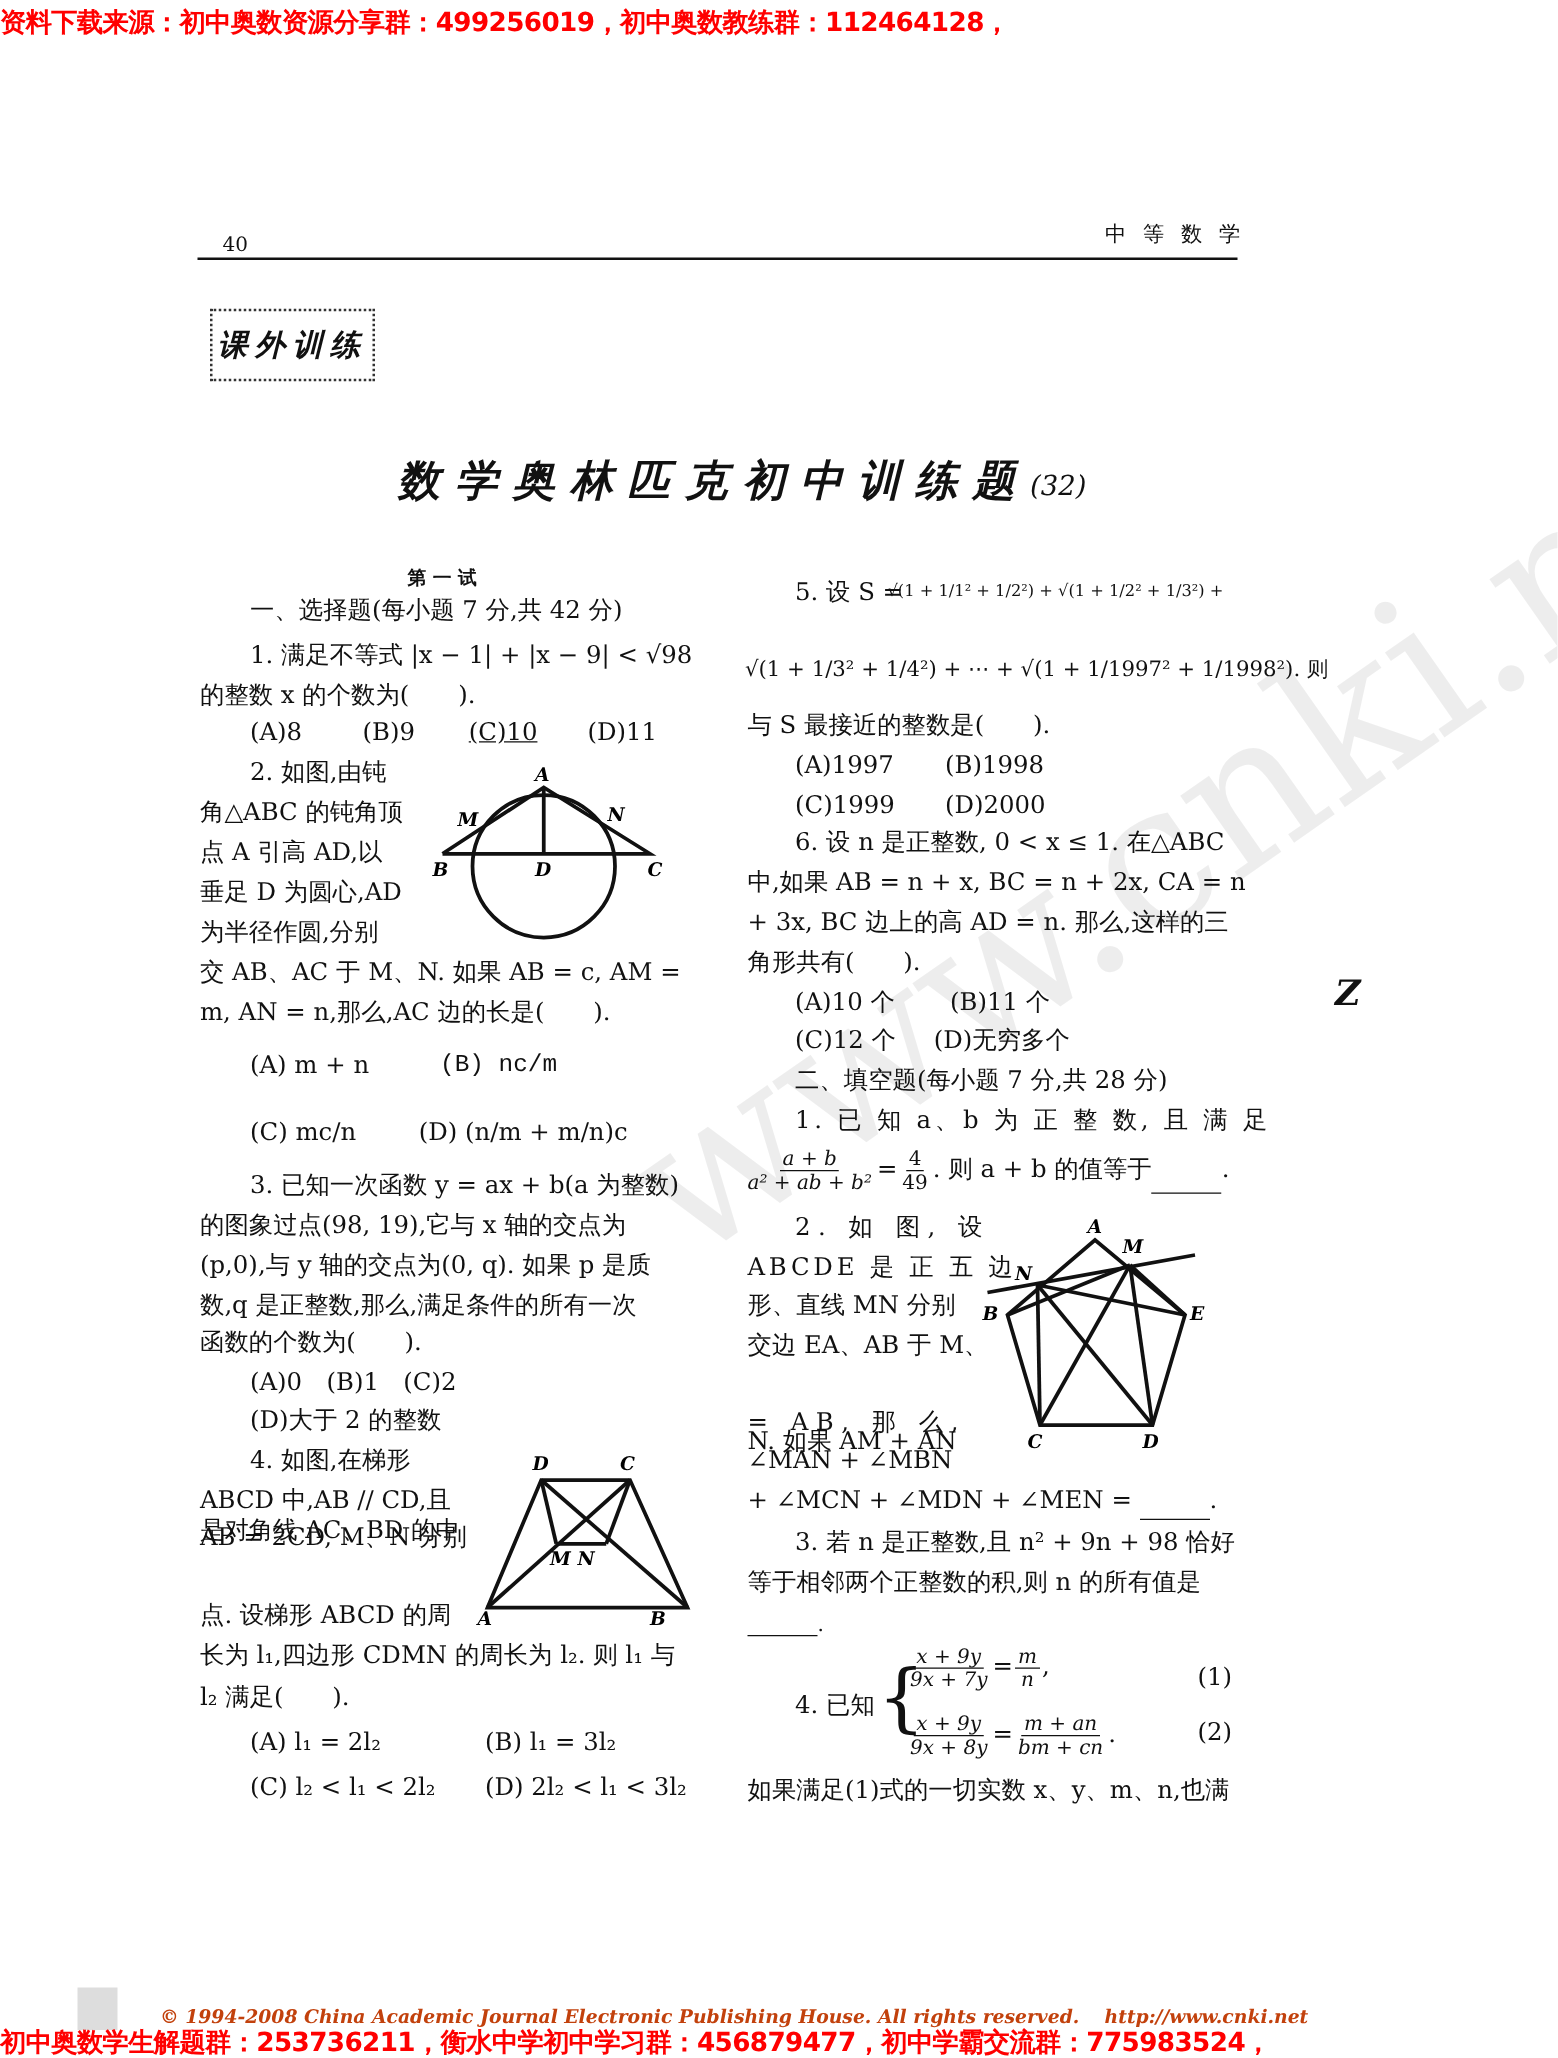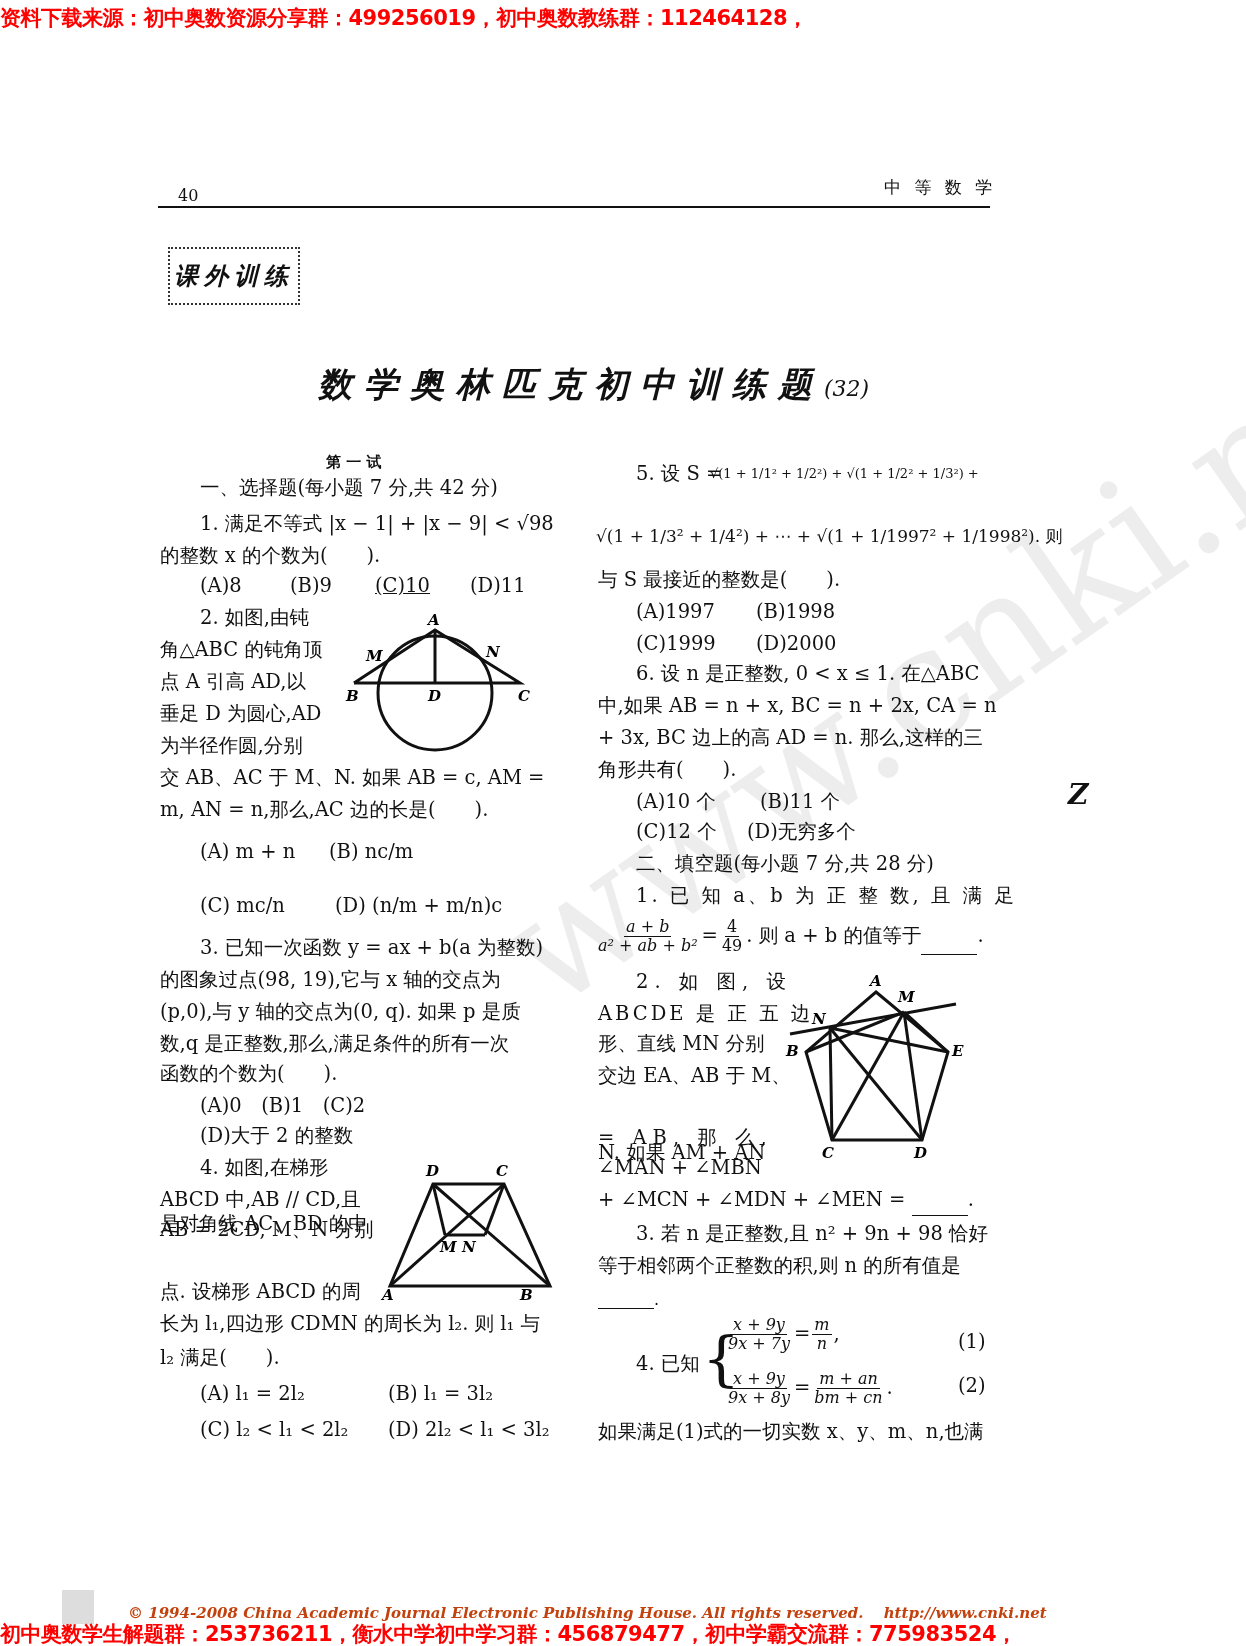--- a/index.html
+++ b/index.html
@@ -65,21 +65,21 @@
     <text x="88" y="20">A</text>
     <text x="26" y="56">M</text>
     <text x="146" y="52">N</text>
     <text x="6" y="96">B</text>
     <text x="88" y="96">D</text>
     <text x="178" y="96">C</text>
   </g>
 </svg>
 
 <div class="abs txt" style="left:200px;top:836px;">(A) m + n</div>
-<div class="abs txt" style="left:329px;top:836px;">(B) nc/m</div>
+<div class="abs txt" style="left:352px;top:836px;font-family:Liberation Mono, monospace;">(B) nc/m</div>
 <div class="abs txt" style="left:200px;top:890px;">(C) mc/n</div>
 <div class="abs txt" style="left:335px;top:890px;">(D) (n/m + m/n)c</div>
 
 <div class="abs txt" style="left:200px;top:932px;">3. 已知一次函数 y = ax + b(a 为整数)</div>
 <div class="abs txt" style="left:160px;top:964px;">的图象过点(98, 19),它与 x 轴的交点为</div>
 <div class="abs txt" style="left:160px;top:996px;">(p,0),与 y 轴的交点为(0, q). 如果 p 是质</div>
 <div class="abs txt" style="left:160px;top:1028px;">数,q 是正整数,那么,满足条件的所有一次</div>
 <div class="abs txt" style="left:160px;top:1058px;">函数的个数为(　　).</div>
 <div class="abs txt" style="left:200px;top:1090px;">(A)0　(B)1　(C)2</div>
 <div class="abs txt" style="left:200px;top:1120px;">(D)大于 2 的整数</div>

